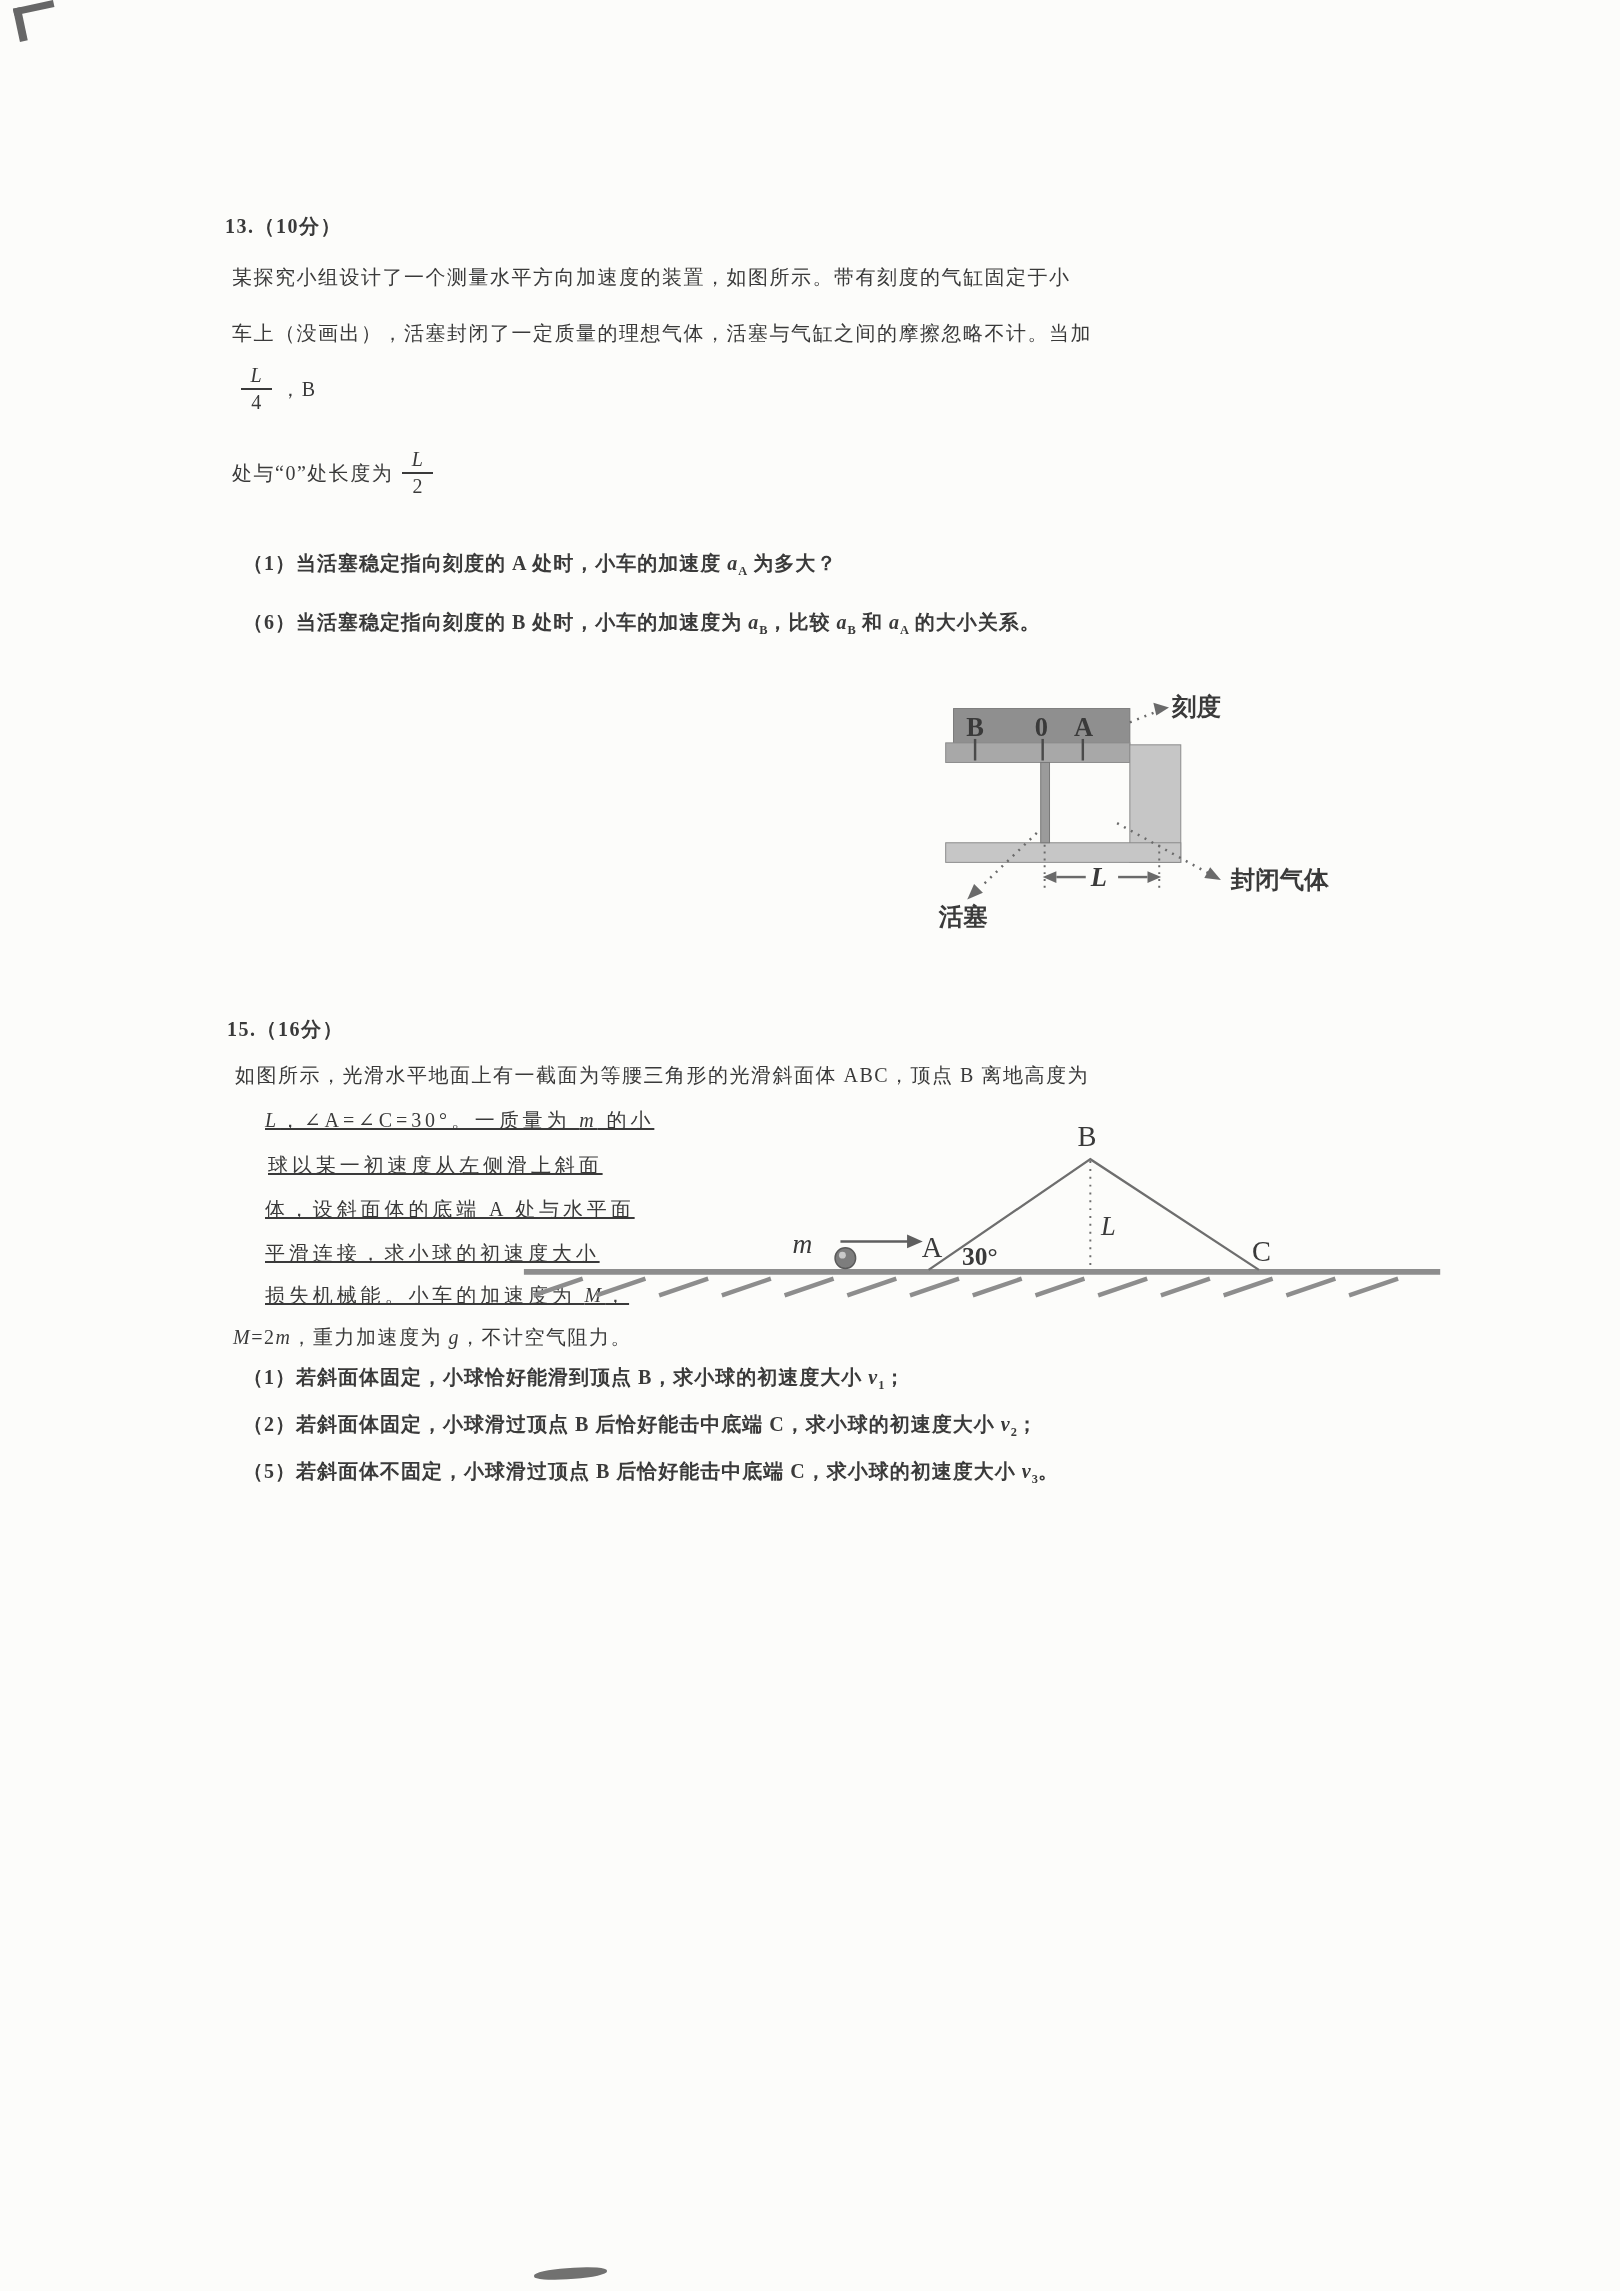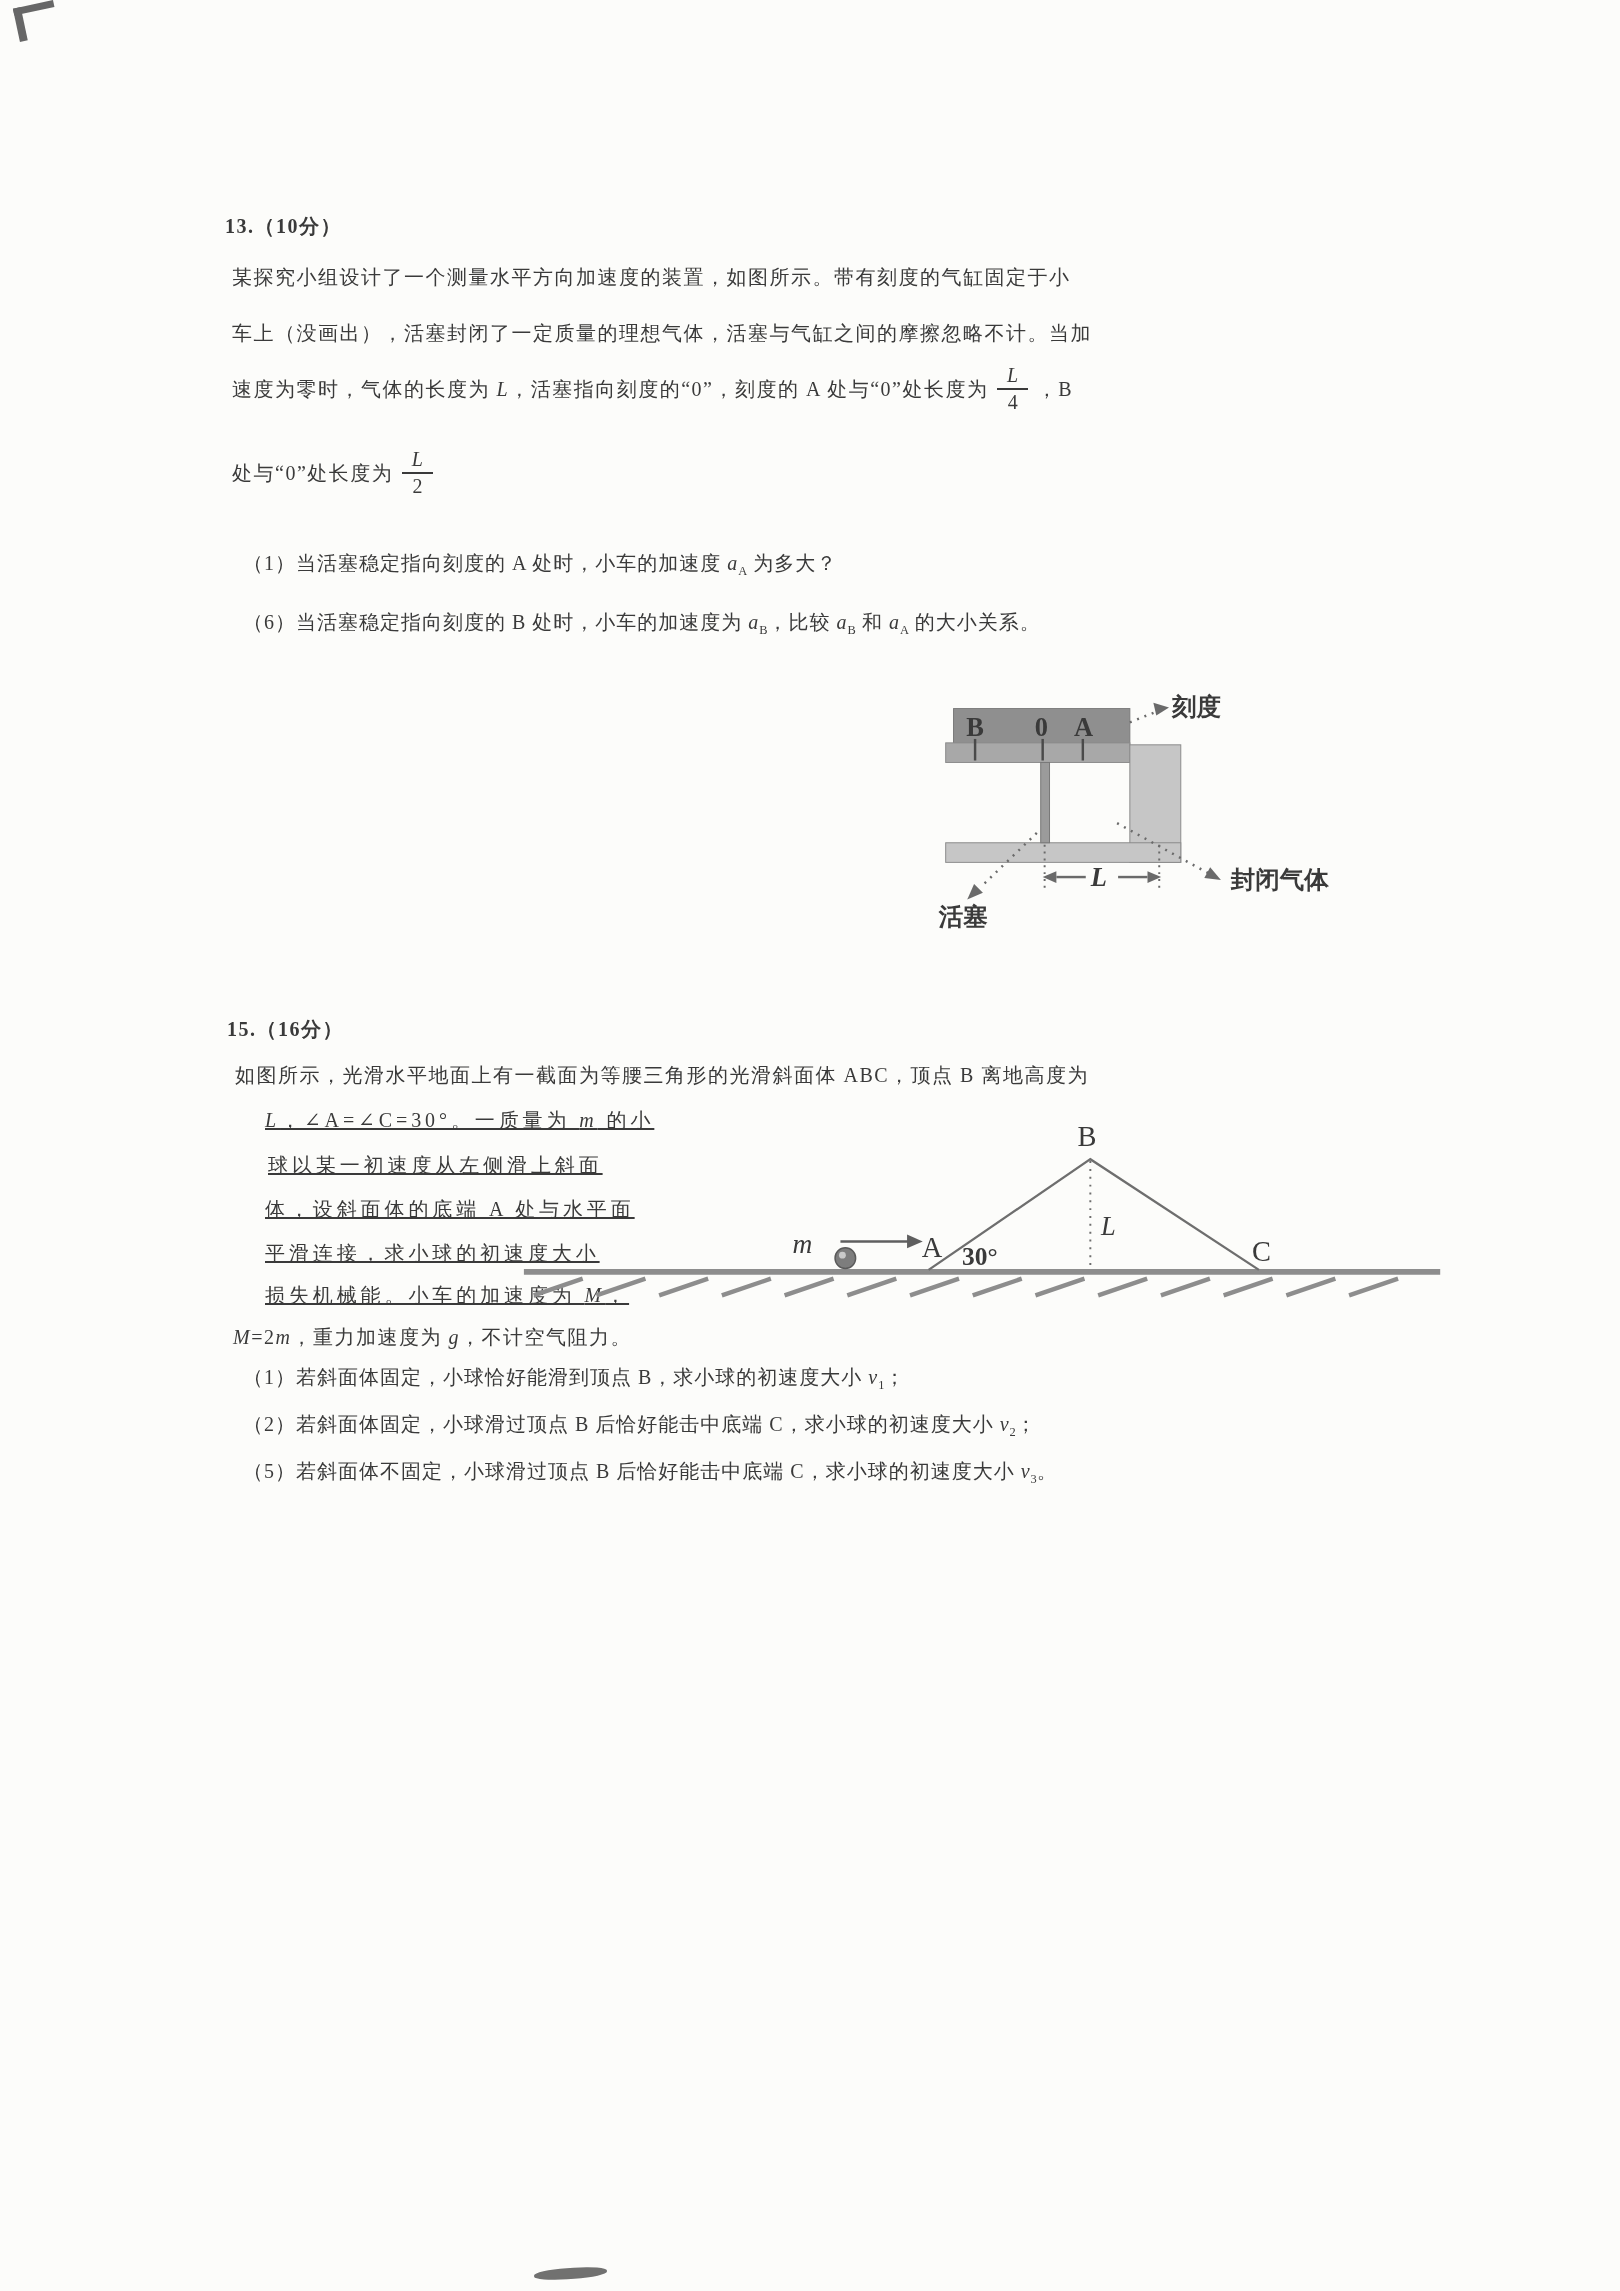--- a/index.html
+++ b/index.html
@@ -5,21 +5,21 @@
   html,body{margin:0;padding:0;background:#e8e8e8;}
   .page{
     position:relative;width:1620px;height:2292px;margin:0 auto;
     background:#fcfcfa;overflow:hidden;
     font-family:"Liberation Serif","DejaVu Serif",serif;
     color:var(--ink,#3a3a3a);
   }
   .line{position:absolute;font-size:20px;letter-spacing:1.5px;white-space:nowrap;line-height:1.2;}
   .bold{font-weight:bold;}
   .wrapline{letter-spacing:3.9px;text-decoration:underline;}
-  .qline{letter-spacing:1px;}
+  .qline{letter-spacing:1px;font-weight:bold;}
   .fracline{display:flex;align-items:center;}
   .frac{display:inline-flex;flex-direction:column;align-items:center;margin:0 8.8px;line-height:1.05;letter-spacing:0;}
   .fnum{font-style:italic;border-bottom:2px solid var(--ink,#3a3a3a);padding:0 9.8px 2px;}
   .fden{padding-top:2px;}
   sub{font-size:0.62em;letter-spacing:0;}
   .fig{position:absolute;}
   .fig text{font-family:"Liberation Serif","DejaVu Serif",serif;fill:var(--ink,#3a3a3a);}
   .artifact-tl{position:absolute;left:15.7px;top:3.9px;width:33px;height:27.4px;
     border-left:8.8px solid #4e4e4e;border-top:7.8px solid #4e4e4e;transform:rotate(-12deg);opacity:.85;}
   .artifact-b{position:absolute;left:534px;top:2268px;width:73px;height:10.8px;background:#4e4e4e;
@@ -32,21 +32,20 @@
 
   <div class="artifact-tl"></div>
   <div class="artifact-b"></div>
 
   <section>
     <div class="line bold" style="left:225px;top:214px">13.（10分）</div>
     <div class="line" style="left:232px;top:265px">某探究小组设计了一个测量水平方向加速度的装置，如图所示。带有刻度的气缸固定于小</div>
     <div class="line" style="left:232px;top:321px">车上（没画出），活塞封闭了一定质量的理想气体，活塞与气缸之间的摩擦忽略不计。当加</div>
 
     <div class="line fracline" style="left:232px;top:365px">
-      <span><span>速度为零时，气体的长度为 </span><span style="font-style: italic;">L</span><span>，活塞指向刻度的“0”，刻度的 A 处与“0”处长度为</span></span>
       <span class="frac">
         <span class="fnum">L</span>
         <span class="fden">4</span>
       </span>
       <span>，B</span>
     </div>
 
     <div class="line fracline" style="left:232px;top:449px">
       <span>处与“0”处长度为</span>
       <span class="frac">

